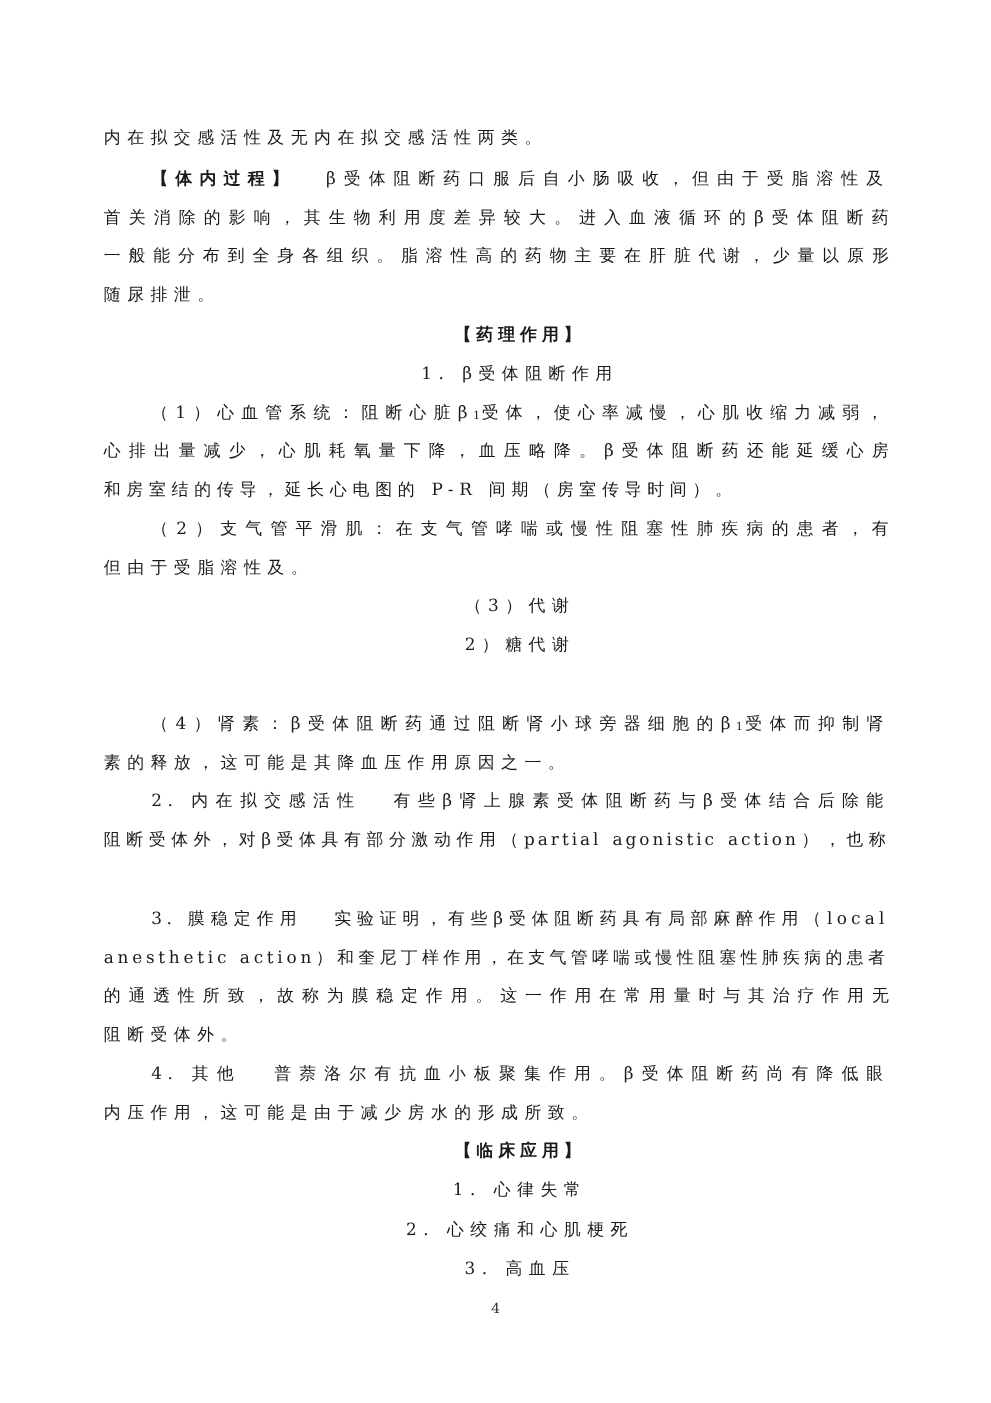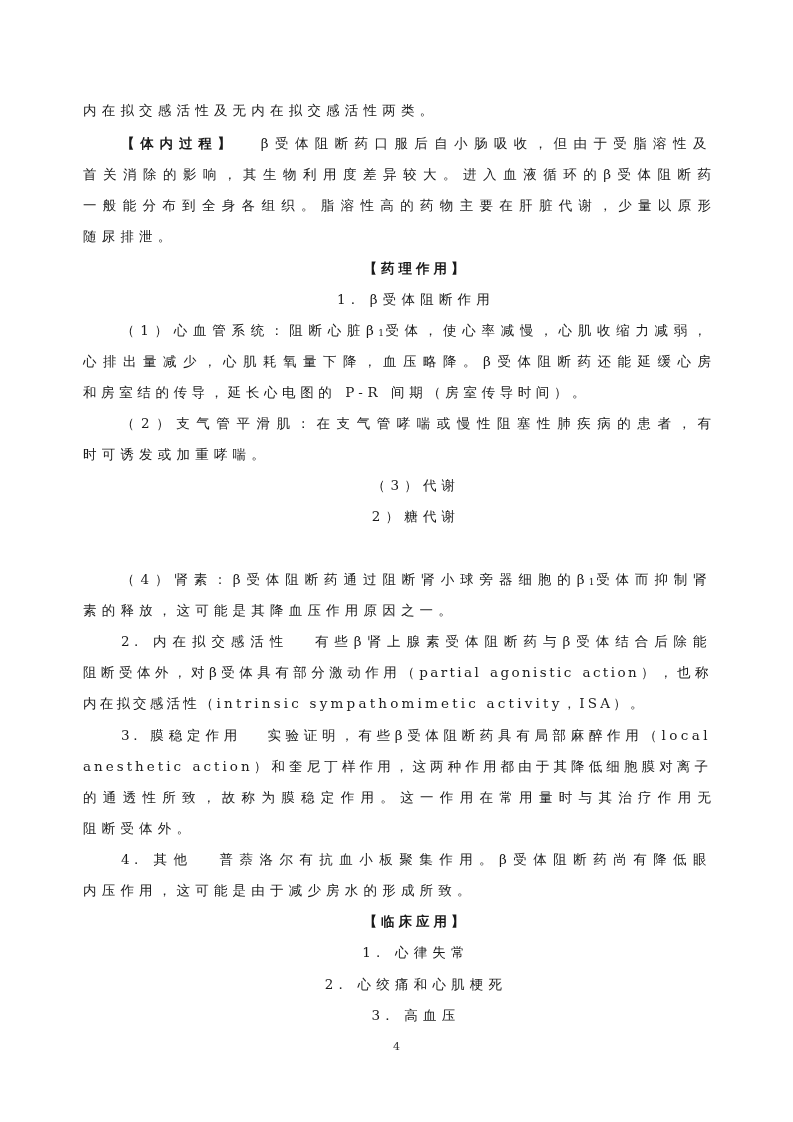--- a/index.html
+++ b/index.html
@@ -34,40 +34,39 @@
   <div class="line indent heading" style="top:258px">【药理作用】</div>
   <div class="line indent" style="top:289px">1. β受体阻断作用</div>
 
   <div class="line indent justify" style="top:320px">
     <span style="letter-spacing:4.4px">（1）心血管系统：阻断心脏β</span><span class="sub">1</span><span style="letter-spacing:4.4px">受体，使心率减慢，心肌收缩力减弱，</span>
   </div>
   <div class="line justify" style="top:351px">心排出量减少，心肌耗氧量下降，血压略降。β受体阻断药还能延缓心房</div>
   <div class="line" style="top:382px; letter-spacing:4.6px">和房室结的传导，延长心电图的 P-R 间期（房室传导时间）。</div>
 
   <div class="line indent justify" style="top:413px">（2）支气管平滑肌：在支气管哮喘或慢性阻塞性肺疾病的患者，有</div>
-  <div class="line" style="top:444px">时可诱发或加重哮喘。</div>
+  <div class="line" style="top:444px">但由于受脂溶性及。</div>
 
   <div class="line indent" style="top:475px">（3）代谢</div>
   <div class="line indent" style="top:506px">2）糖代谢</div>
 
   <div class="line indent justify" style="top:569px">
     <span style="letter-spacing:4.2px">（4）肾素：β受体阻断药通过阻断肾小球旁器细胞的β</span><span class="sub">1</span><span style="letter-spacing:4.2px">受体而抑制肾</span>
   </div>
   <div class="line" style="top:600px">素的释放，这可能是其降血压作用原因之一。</div>
 
   <div class="line indent justify" style="top:631px">
     <span style="letter-spacing:4.4px">2. 内在拟交感活性</span><span class="gap"></span><span style="letter-spacing:4.4px">有些β肾上腺素受体阻断药与β受体结合后除能</span>
   </div>
   <div class="line justify" style="top:662px; letter-spacing:2.4px">阻断受体外，对β受体具有部分激动作用（partial agonistic action），也称</div>
-  <div class="line" style="top:693px; letter-spacing:3.2px">内在拟交感活性（intrinsic sympathomimetic activity，ISA）。</div>
 
   <div class="line indent justify" style="top:725px">
     <span style="letter-spacing:3.6px">3. 膜稳定作用</span><span class="gap"></span><span style="letter-spacing:3.4px">实验证明，有些β受体阻断药具有局部麻醉作用（local</span>
   </div>
-  <div class="line justify" style="top:756px; letter-spacing:3px">anesthetic action）和奎尼丁样作用，这两种作用都由于其降低细胞膜对离子</div>
+  <div class="line justify" style="top:756px; letter-spacing:3px">anesthetic action）和奎尼丁样作用，在支气管哮喘或慢性阻塞性肺疾病的患者</div>
   <div class="line justify" style="top:787px">的通透性所致，故称为膜稳定作用。这一作用在常用量时与其治疗作用无</div>
   <div class="line" style="top:818px">阻断受体外。</div>
 
   <div class="line indent justify" style="top:849px">
     <span style="letter-spacing:4.4px">4. 其他</span><span class="gap"></span><span style="letter-spacing:4.4px">普萘洛尔有抗血小板聚集作用。β受体阻断药尚有降低眼</span>
   </div>
   <div class="line" style="top:880px">内压作用，这可能是由于减少房水的形成所致。</div>
 
   <div class="line indent heading" style="top:911px">【临床应用】</div>
   <div class="line indent" style="top:942px">1. 心律失常</div>

